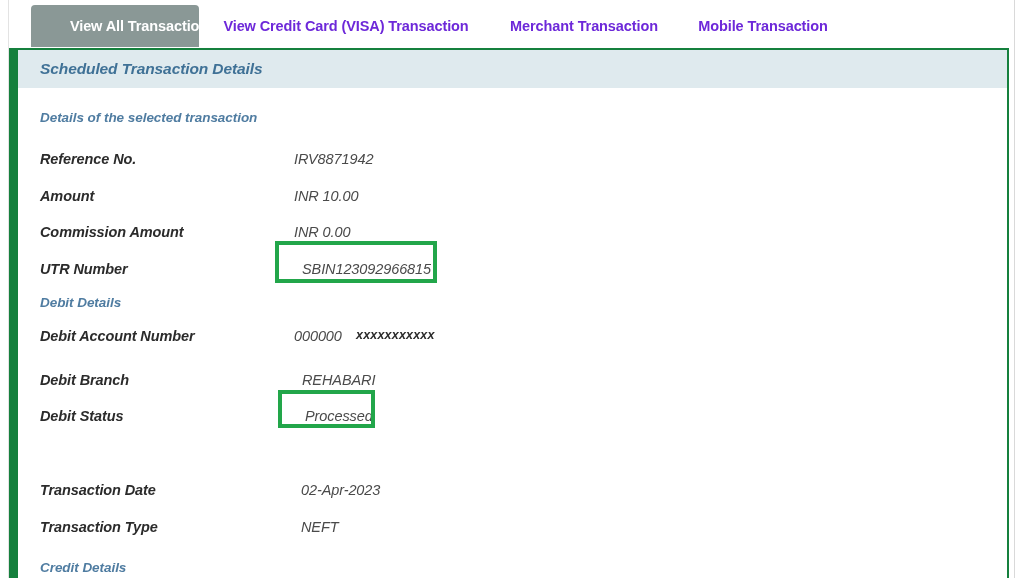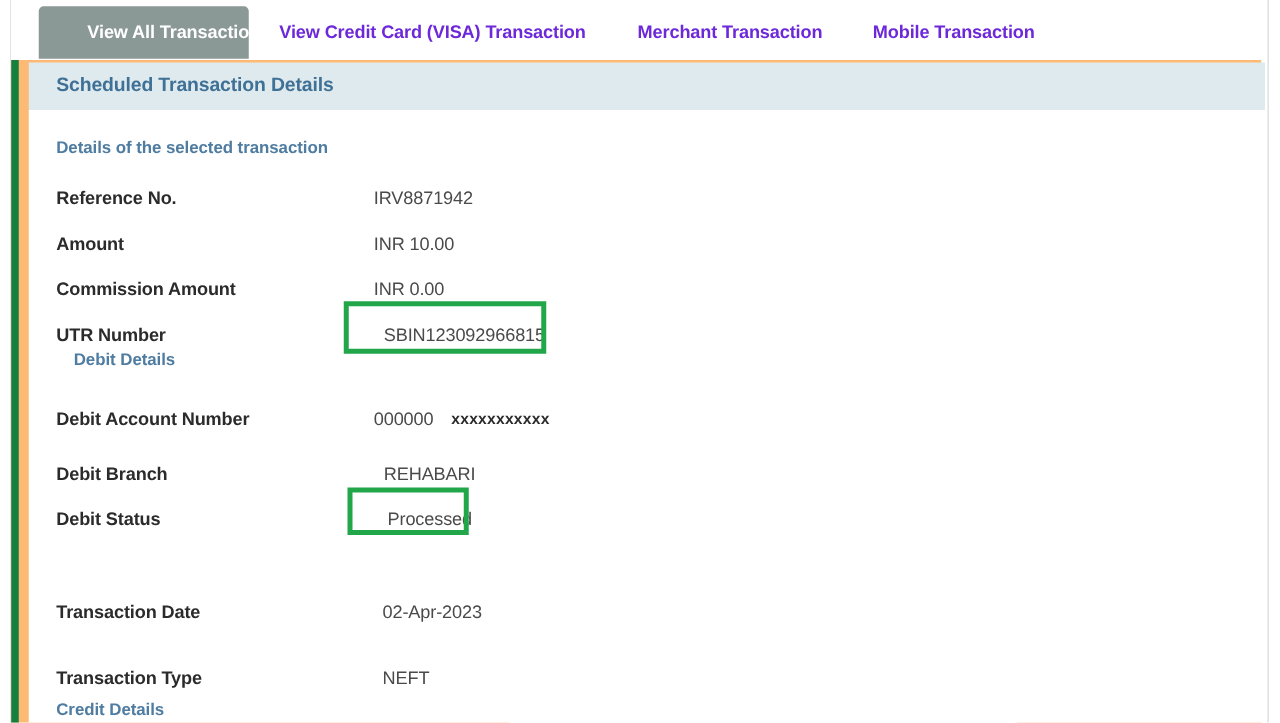--- a/index.html
+++ b/index.html
@@ -74,23 +74,24 @@
     padding-left: 48px;
   }
 
   
   #details-panel {
     position: absolute;
     left: 9px;
     top: 48px;
     width: 1000px;
     height: 530px;
-    background: #fdba74;
-    border-left: 6px solid #15803d;
-    box-sizing: border-box;
+    background: #15803d;
+    border-left: 1px solid #15803d;
+    box-sizing: border-box;
+    font-style: italic;
   }
   #panel-header {
     position: absolute;
     left: 8px;
     top: 2px;
     width: 989px;
     height: 38px;
     background: #dfeaee;
     display: flex;
     align-items: center;
@@ -215,21 +216,21 @@
       <div class="detail-row" style="top:136px;">
         <span class="detail-label">Commission Amount</span>
         <span class="detail-value">INR 0.00</span>
       </div>
 
       <div class="detail-row" style="top:173px;">
         <span class="detail-label">UTR Number</span>
         <span class="detail-value" style="left:284px;">SBIN123092966815</span>
       </div>
 
-      <div class="section-title" style="top:192px;margin-left:14px;">Debit Details</div>
+      <div class="section-title" style="top:207px;">Debit Details</div>
 
       <div class="detail-row" style="top:240px;">
         <span class="detail-label">Debit Account Number</span>
         <span class="detail-value">000000</span>
         <span class="detail-value masked" style="left:338px;">xxxxxxxxxxx</span>
       </div>
 
       <div class="detail-row" style="top:284px;">
         <span class="detail-label">Debit Branch</span>
         <span class="detail-value" style="left:284px;">REHABARI</span>
@@ -239,21 +240,21 @@
         <span class="detail-label">Debit Status</span>
         <span class="detail-value" style="left:287px;">Processed</span>
       </div>
 
 
       <div class="detail-row" style="top:394px;">
         <span class="detail-label">Transaction Date</span>
         <span class="detail-value" style="left:283px;">02-Apr-2023</span>
       </div>
 
-      <div class="detail-row" style="top:431px;margin-top:16px;">
+      <div class="detail-row" style="top:431px;">
         <span class="detail-label">Transaction Type</span>
         <span class="detail-value" style="left:283px;">NEFT</span>
       </div>
 
       <div class="section-title" style="top:472px;">Credit Details</div>
 
     </div>
   </div>
 
   <div class="annotation-box" style="left:275px; top:241px; width:162px; height:42px;"></div>

